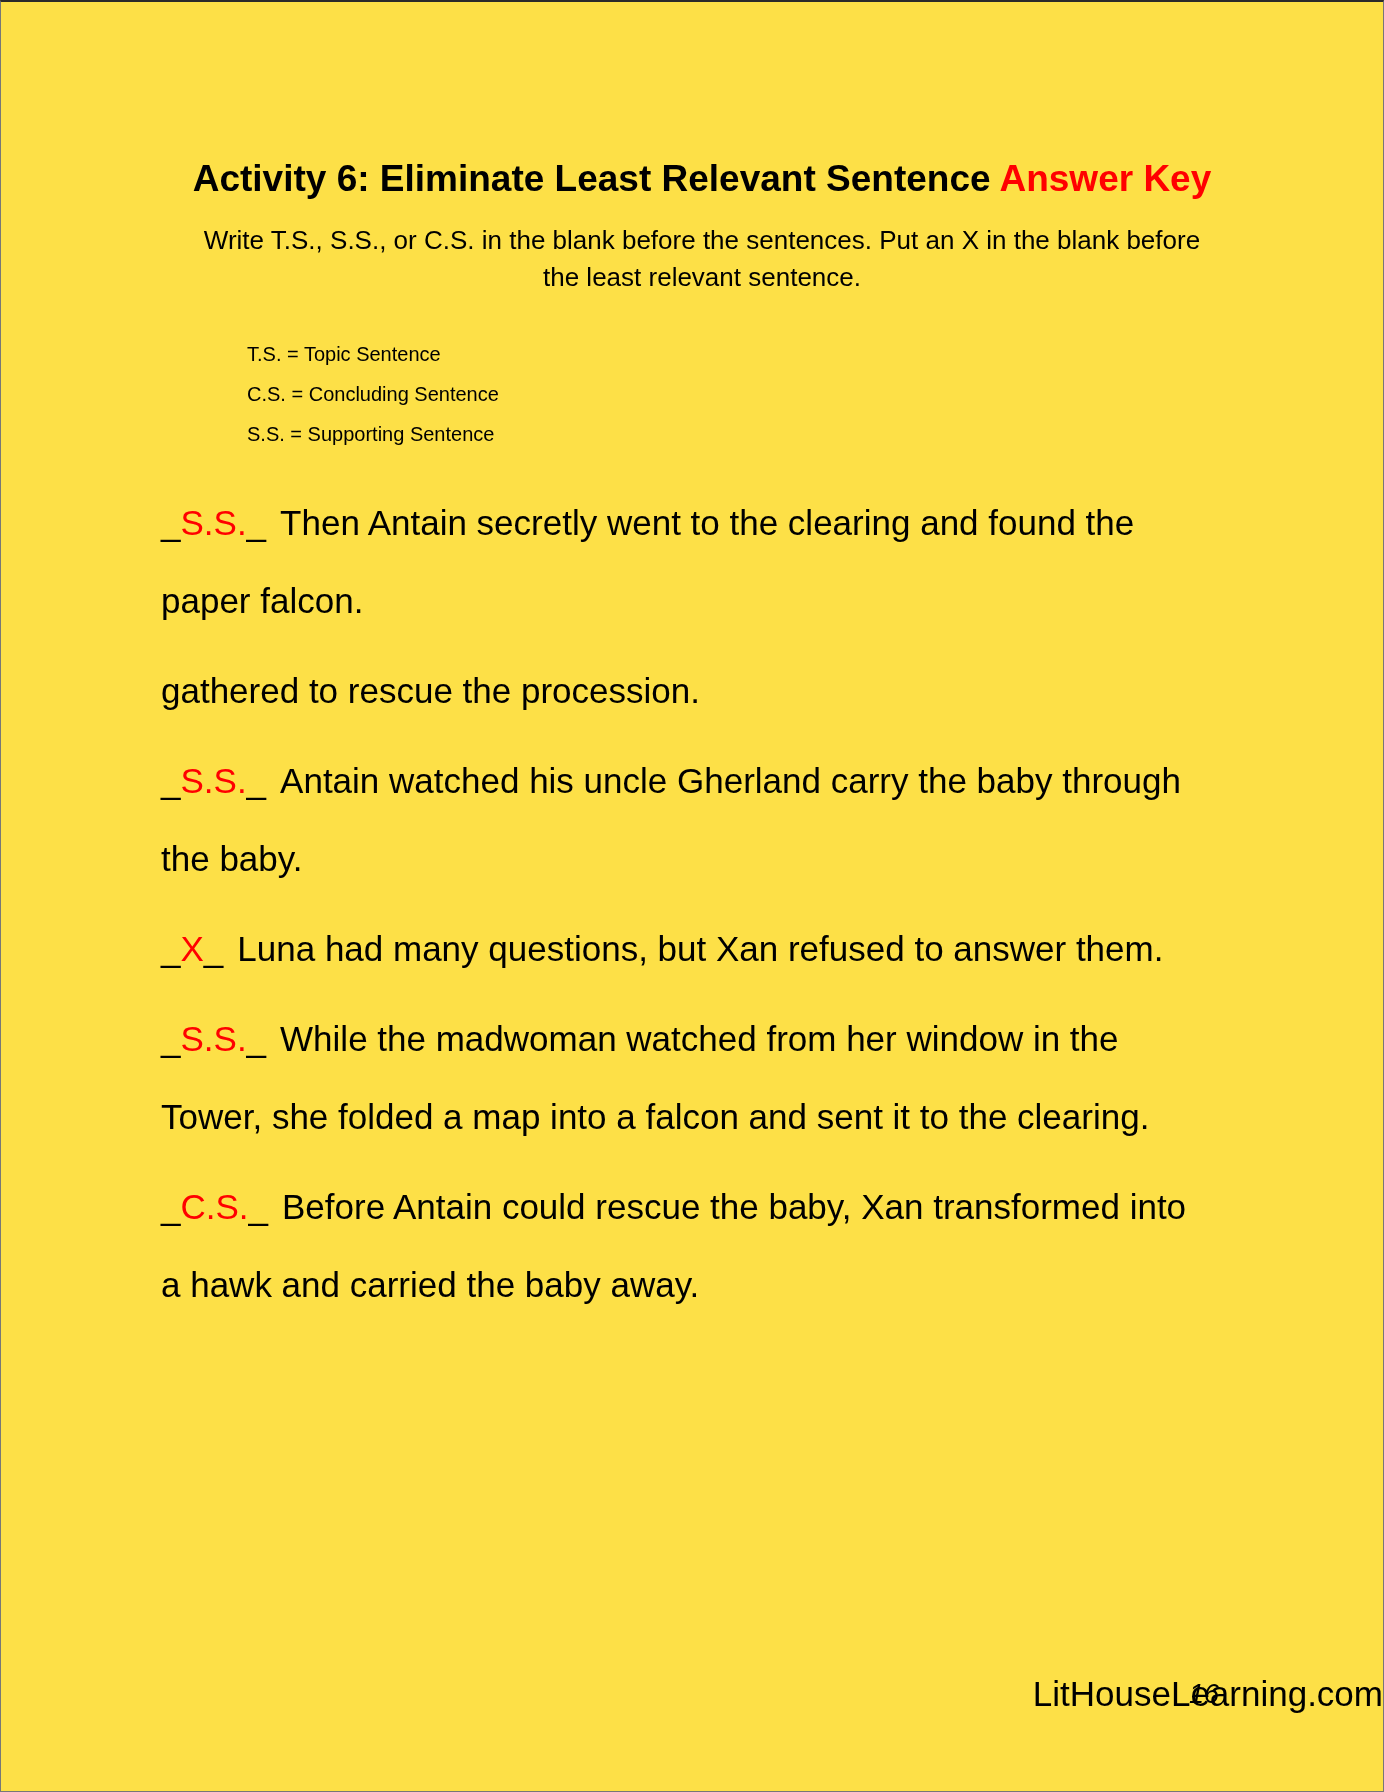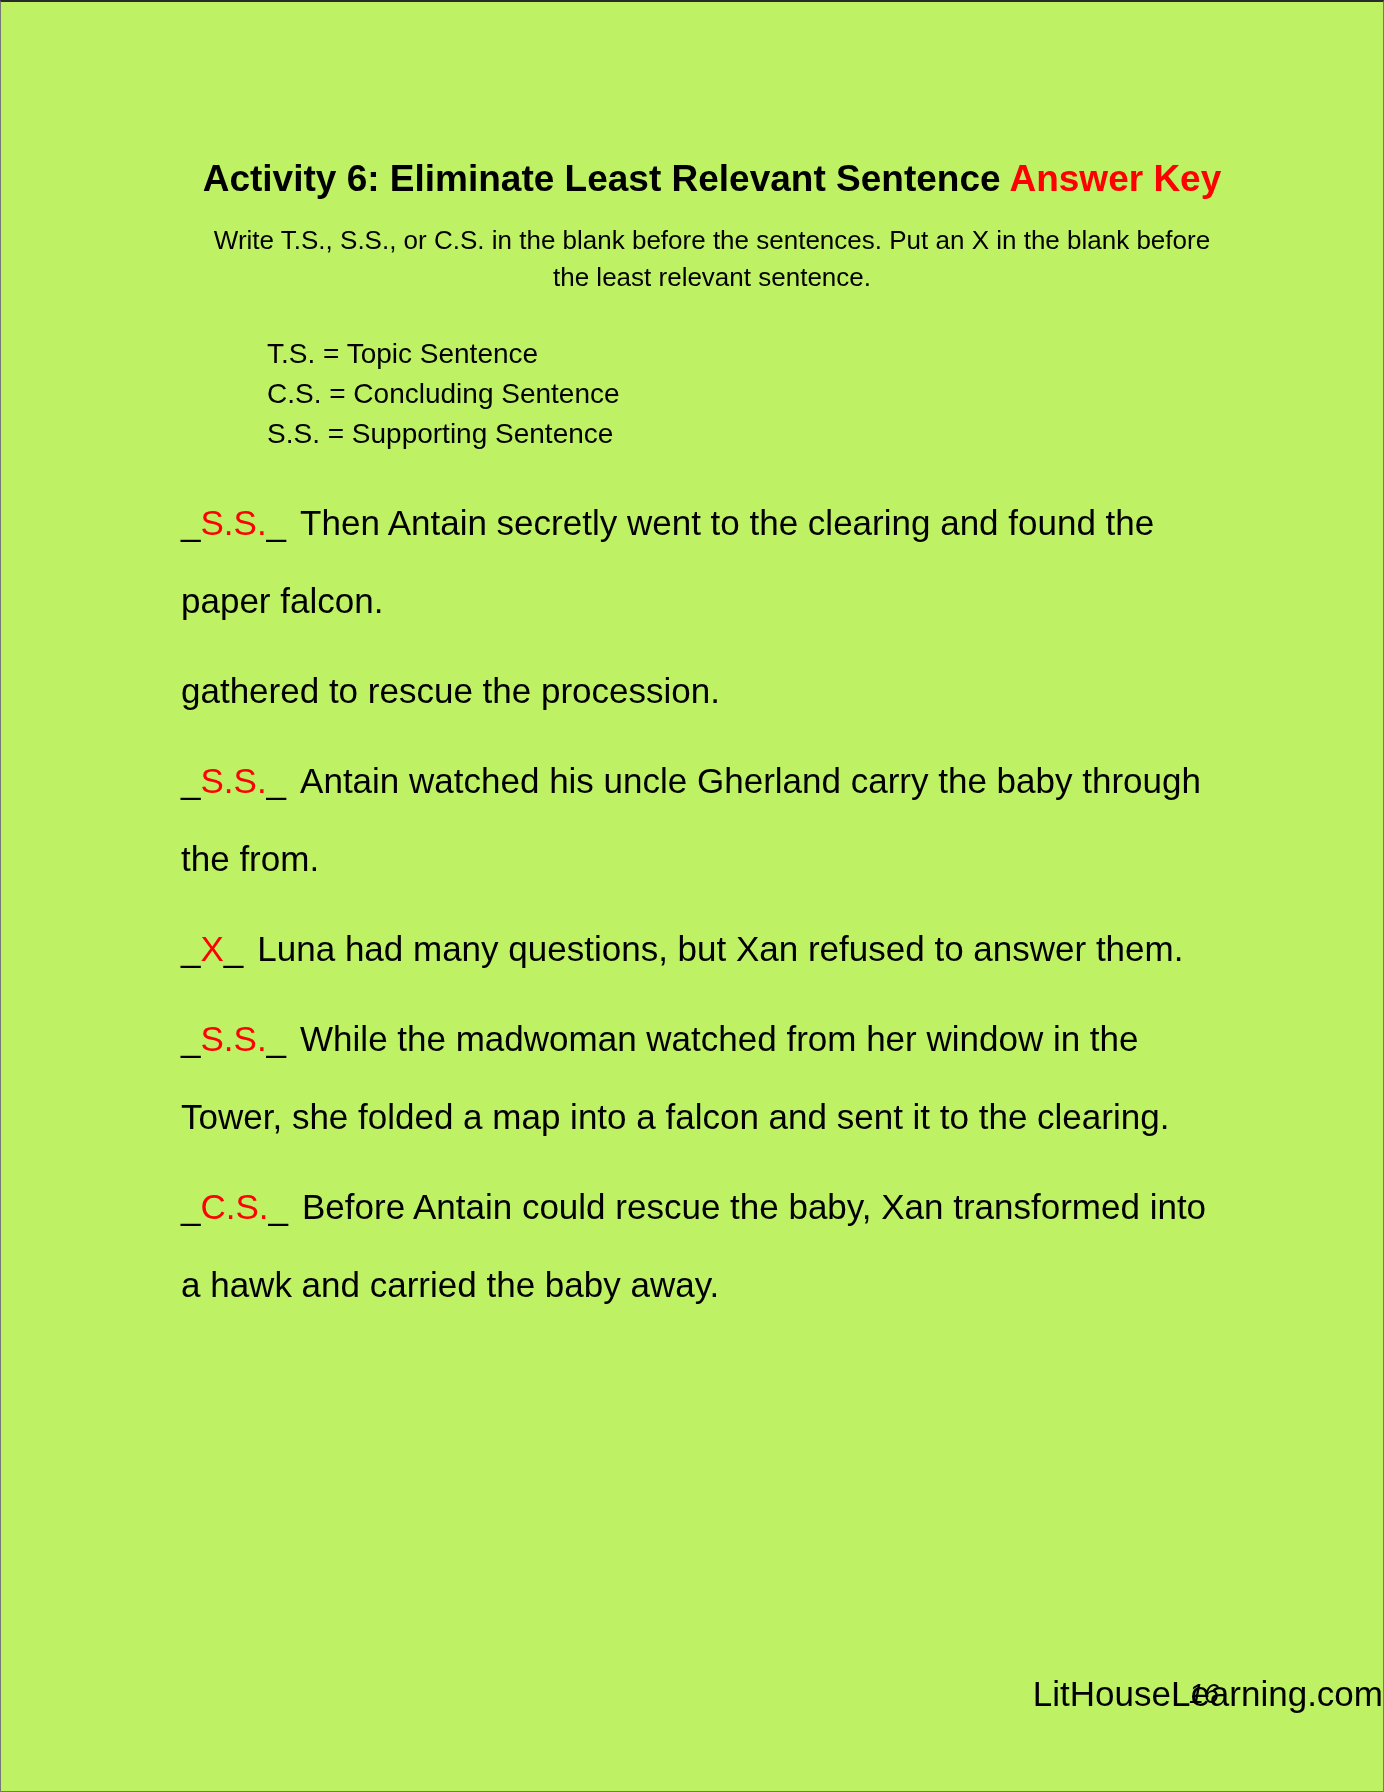--- a/index.html
+++ b/index.html
@@ -5,27 +5,26 @@
   html, body {
     margin: 0;
     padding: 0;
     background: #ffffff;
   }
   .page {
     position: relative;
     width: 1384px;
     height: 1792px;
     box-sizing: border-box;
-    background: #bef264;
+    background: #fde047;
     border: 1px solid #777777;
     border-top: 2px solid #2a2a2a;
     font-family: "Liberation Sans", "DejaVu Sans", sans-serif;
     color: #000000;
     overflow: hidden;
-    padding-left: 20px;
   }
   .content {
     box-sizing: border-box;
     padding: 0 140px 0 160px;
   }
   h1.doc-title {
     margin: 156px 0 0 0;
     font-size: 37px;
     line-height: 42px;
     font-weight: bold;
@@ -38,21 +37,21 @@
   .instructions {
     margin: 22px auto 0 auto;
     font-size: 26px;
     line-height: 37px;
     text-align: center;
     white-space: pre-line;
     max-width: 1090px;
   }
   .legend {
     margin: 38px 0 0 86px;
-    font-size: 28px;
+    font-size: 20px;
     line-height: 40px;
   }
   .items {
     margin-top: 30px;
     font-size: 35px;
   }
   .item {
     margin: 0 0 12px 0;
   }
   .item p {
@@ -111,21 +110,21 @@
         <p class="item-line"><span class="blank">_</span><span class="answer-label">S.S.</span><span class="blank">_</span><span class="item-text">Then Antain secretly went to the clearing and found the</span></p>
         <p class="item-line">paper falcon.</p>
       </div>
 
       <div class="item">
         <p class="item-line">gathered to rescue the procession.</p>
       </div>
 
       <div class="item">
         <p class="item-line"><span class="blank">_</span><span class="answer-label">S.S.</span><span class="blank">_</span><span class="item-text">Antain watched his uncle Gherland carry the baby through</span></p>
-        <p class="item-line">the from.</p>
+        <p class="item-line">the baby.</p>
       </div>
 
       <div class="item">
         <p class="item-line"><span class="blank">_</span><span class="answer-label">X</span><span class="blank">_</span><span class="item-text">Luna had many questions, but Xan refused to answer them.</span></p>
       </div>
 
       <div class="item">
         <p class="item-line"><span class="blank">_</span><span class="answer-label">S.S.</span><span class="blank">_</span><span class="item-text">While the madwoman watched from her window in the</span></p>
         <p class="item-line">Tower, she folded a map into a falcon and sent it to the clearing.</p>
       </div>

